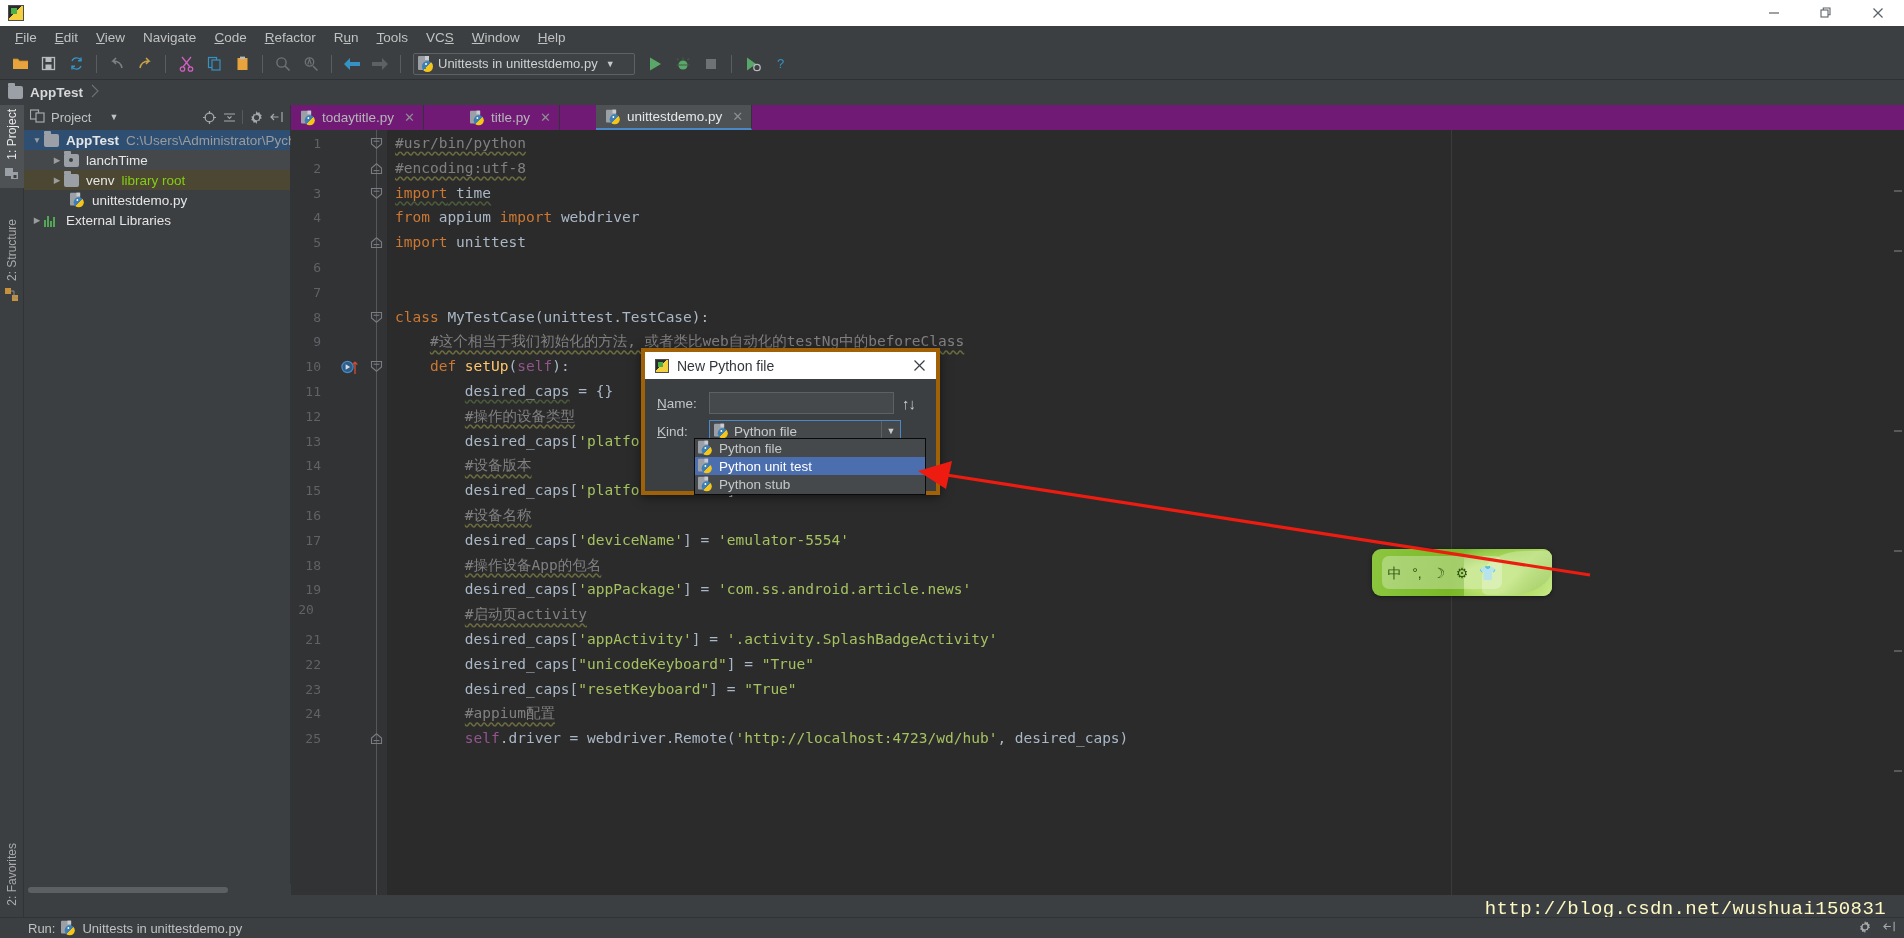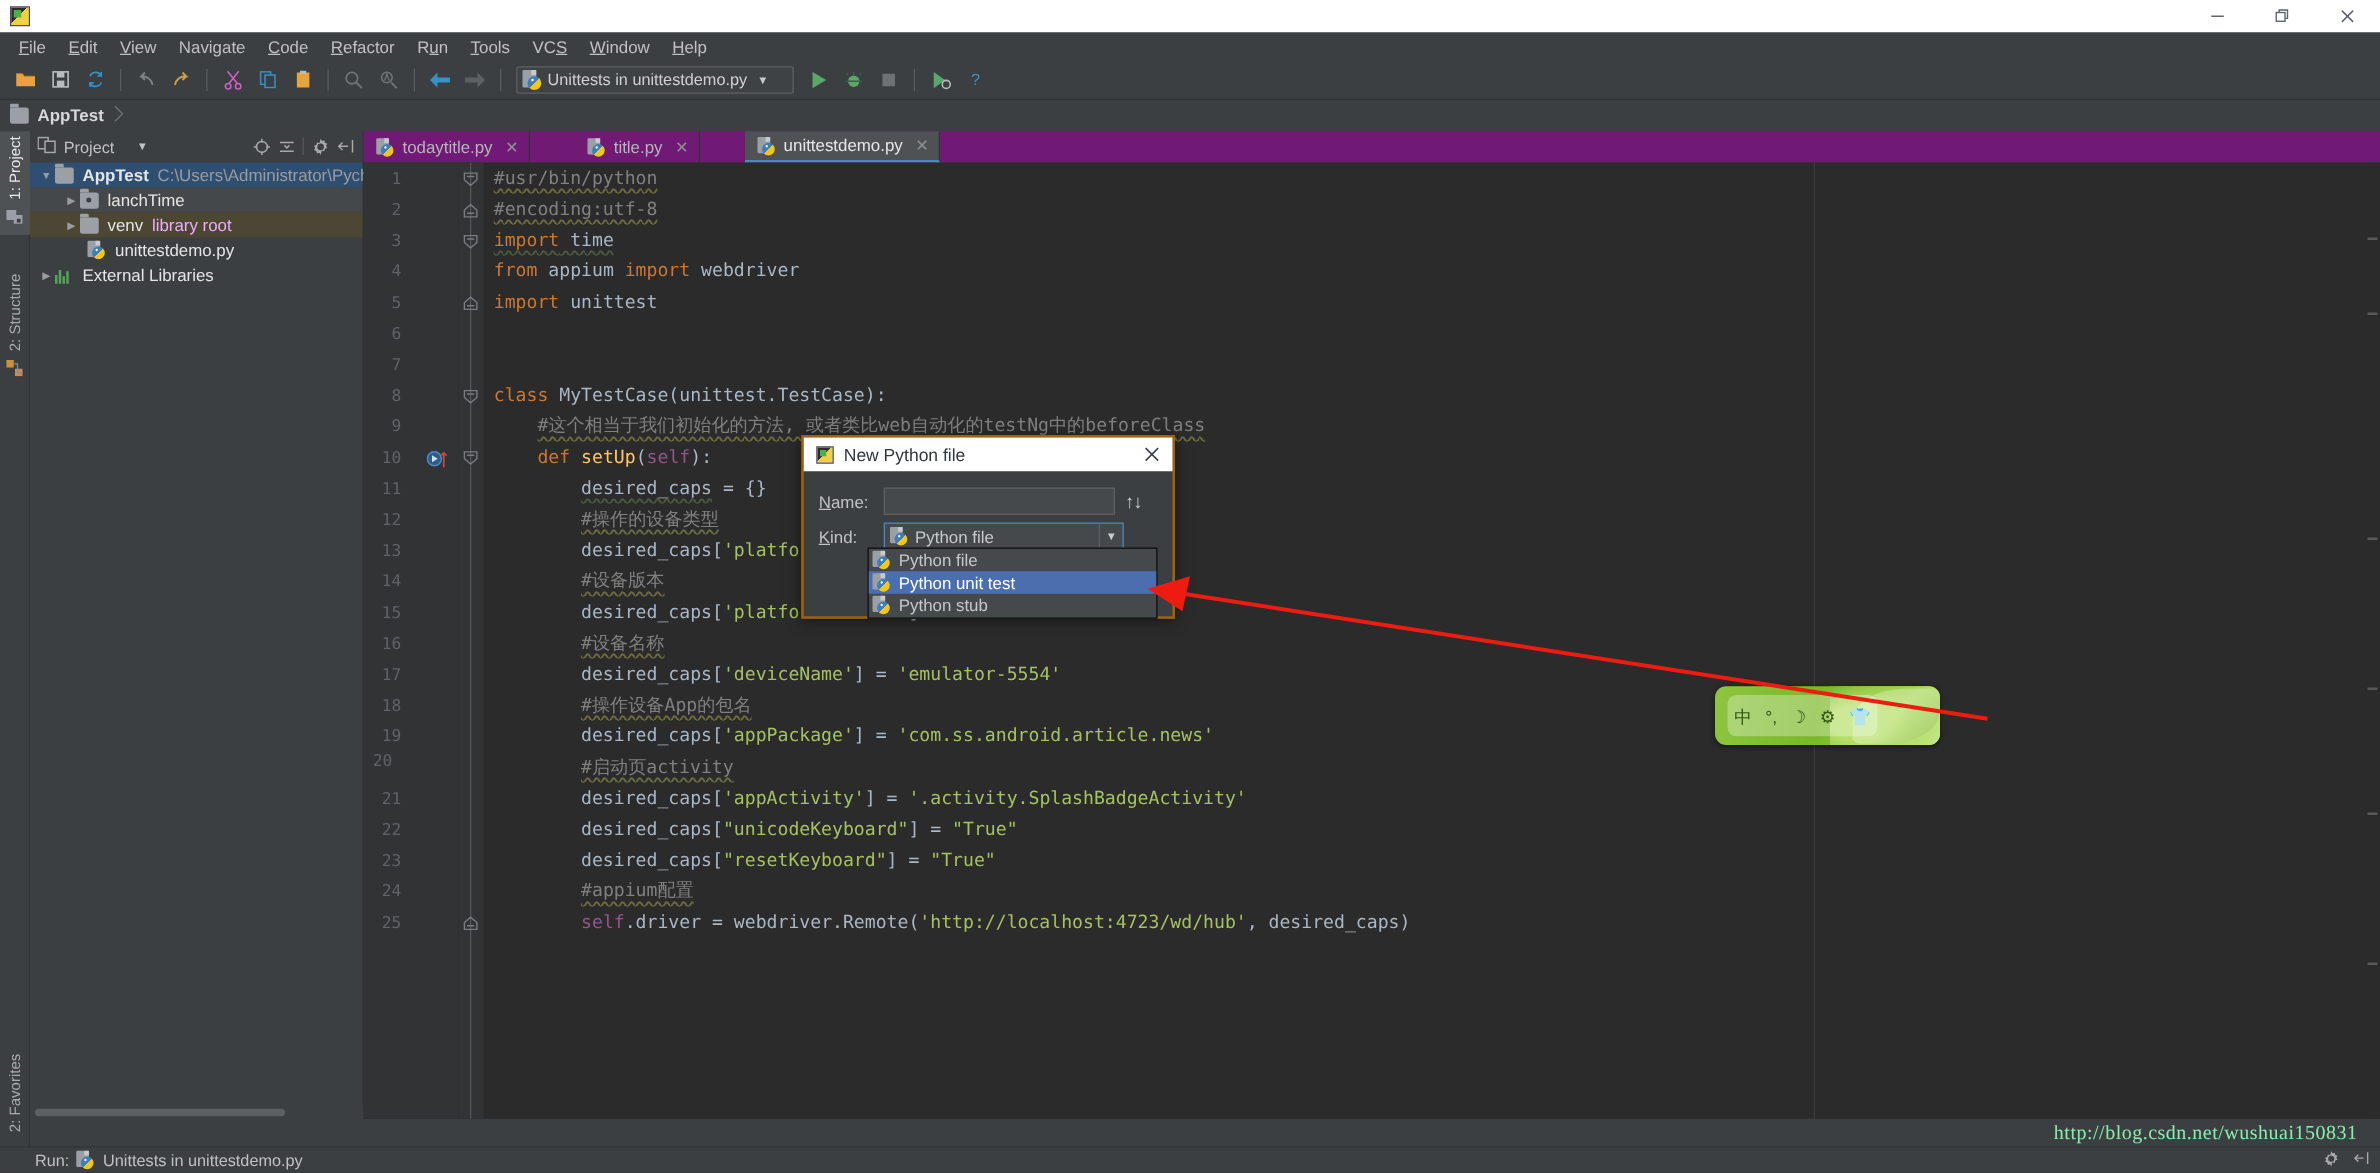--- a/index.html
+++ b/index.html
@@ -142,21 +142,21 @@
     white-space: nowrap; font-size: 13.5px; color: #bbbbbb;
   }
   .trow.sel { background: #2f4f72; }
   .trow.hl  { background: #4b4733; }
   .trow.hl2 { background: #45484a; }
   .trow .tw-arrow {
     width: 14px; text-align: center; font-size: 8.5px; color: #9a9c9e; flex: none;
   }
   .trow .tw-name { font-weight: bold; color: #e3e5e6; }
   .trow .tw-path { color: #9a9c9e; margin-left: 7px; font-weight: normal; }
-  .trow .tw-tag  { color: #f0abfc; margin-left: 7px; }
+  .trow .tw-tag  { color: #84cc16; margin-left: 7px; }
   .trow .tw-plain { color: #e5e5e5; }
   .ind1 { padding-left: 6px; }
   .ind2 { padding-left: 26px; }
   .ind3 { padding-left: 46px; }
 
   .folder-ico {
     width: 15px; height: 13px; flex: none; position: relative;
     background: #9aa0a6; border-radius: 1px 2px 2px 2px;
   }
   .folder-ico::before {
@@ -250,42 +250,42 @@
   .edbreadcrumb {
     position: absolute; left: 291px; top: 895px; width: 1613px; height: 22px;
     background: #3c3f41; display: flex; align-items: center; padding-left: 22px;
     font-size: 13px; color: #b6b8ba; border-top: 1px solid #2e3133;
   }
   .edbreadcrumb .sepa { margin: 0 7px; color: #7e8184; }
 
   
   .watermark {
     position: absolute; right: 18px; top: 898px;
-    font-family: Liberation Serif, serif; font-size: 16px; color: #86efac;
+    font-family: Liberation Mono, monospace; font-size: 19px; color: #fef9c3;
     letter-spacing: .4px;
   }
 
   
   .bottombar {
     position: absolute; left: 0; bottom: 0; width: 1904px; height: 21px;
     background: #3c3f41; display: flex; align-items: center; padding-left: 28px;
     border-top: 1px solid #313436;
   }
   .bottombar .bb-label { font-size: 13px; color: #bfc1c2; }
   .bottombar .bb-item { display: flex; align-items: center; gap: 6px; }
   .bb-right { position: absolute; right: 8px; display: flex; align-items: center; gap: 10px; }
   .favtab {
     position: absolute; left: 0; bottom: 28px; width: 24px;
     display: flex; flex-direction: column; align-items: center;
   }
 
   
   .dialog {
     position: absolute; left: 641px; top: 348px; width: 299px; height: 147px;
-    background: #3c3f41; border: 2px solid #a16207;
+    background: #3c3f41; border: 4px solid #a16207;
     box-shadow: 0 2px 10px rgba(0,0,0,.5);
   }
   .dlg-title {
     height: 27px; background: #ffffff; display: flex; align-items: center; padding: 0 6px;
   }
   .dlg-title .dlg-ico {
     width: 14px; height: 14px; margin: 0 8px 0 4px; flex: none; position: relative;
     background: linear-gradient(135deg,#2b2b2b 0 45%, #f4d03f 45% 100%);
     border: 1px solid #4d4d4d;
   }

